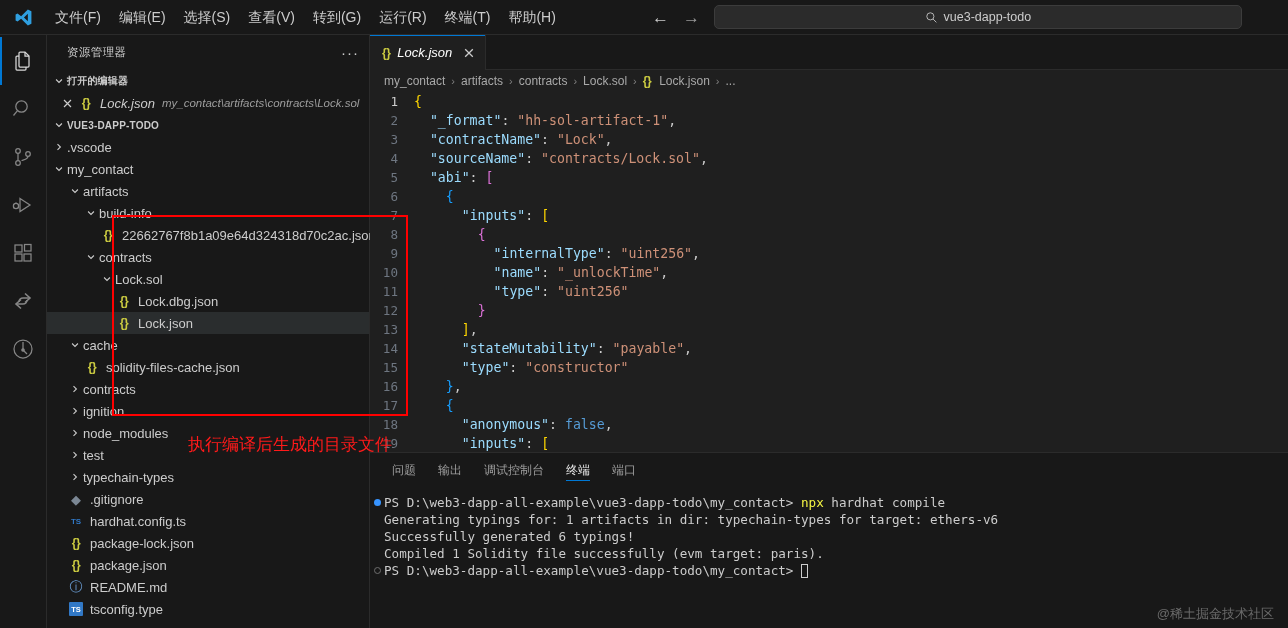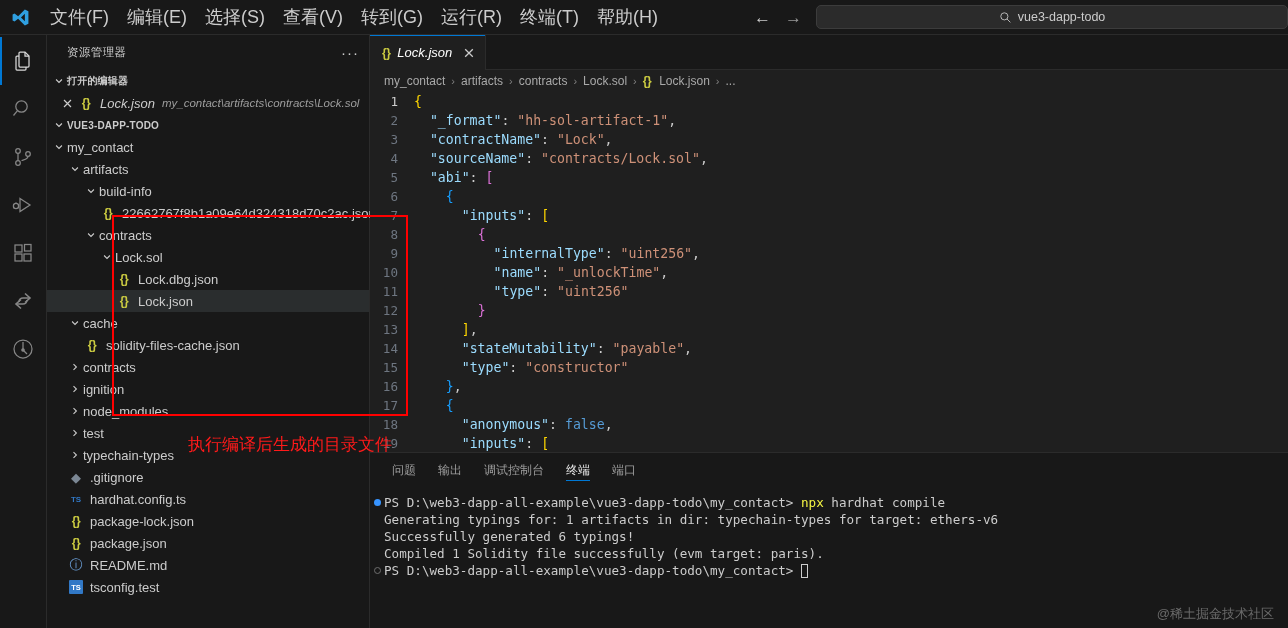--- a/index.html
+++ b/index.html
@@ -17,21 +17,21 @@
     height: 35px; min-height: 35px;
     background: #181818;
     border-bottom: 1px solid #2b2b2b;
     display: flex; align-items: center;
     position: relative;
   }
   .vs-logo { width: 46px; height: 35px; display:flex; align-items:center; justify-content:center; }
   .vs-logo svg { width: 19px; height: 19px; }
   .menubar { display: flex; align-items: center; height: 35px; }
   .menu-item {
-    font-size: 18px; color: #cccccc; padding: 4px 9px;
+    font-size: 14px; color: #cccccc; padding: 4px 9px;
     line-height: 16px; cursor: default; white-space: nowrap;
     font-family: "Liberation Sans", "DejaVu Sans", sans-serif;
   }
   .nav-arrows { display:flex; align-items:center; gap: 14px; margin-left: 87px; }
   .nav-arrow { font-size: 17px; line-height: 17px; color: #9a9a9a; cursor: default; }
   .nav-arrow.active { color: #cccccc; }
   .cmd-center {
     margin-left: 14px;
     width: 528px; height: 24px;
     background: #2b2b2b;
@@ -328,20 +328,28 @@
               <path d="M2.5 4.2 6 7.7l3.5-3.5"></path>
             </svg>
         </span>
         <span>VUE3-DAPP-TODO</span>
       </div>
 
       <div class="tree" id="tree-container">
           <div class="row" style="padding-left: 4px;">
             <span class="twisty">
               <svg viewBox="0 0 12 12" fill="none" stroke="currentColor" stroke-width="1.3">
+                <path d="M4.2 2.5 7.7 6l-3.5 3.5"></path>
+              </svg>
+            </span>
+            <span class="lbl">.vscode</span>
+          </div>
+          <div class="row" style="padding-left: 4px;">
+            <span class="twisty">
+              <svg viewBox="0 0 12 12" fill="none" stroke="currentColor" stroke-width="1.3">
                 <path d="M2.5 4.2 6 7.7l3.5-3.5"></path>
               </svg>
             </span>
             <span class="lbl">my_contact</span>
           </div>
           <div class="row" style="padding-left: 20px;">
             <span class="twisty">
               <svg viewBox="0 0 12 12" fill="none" stroke="currentColor" stroke-width="1.3">
                 <path d="M2.5 4.2 6 7.7l3.5-3.5"></path>
               </svg>
@@ -471,21 +479,21 @@
           <div class="row" style="padding-left: 20px;">
             <span class="ficon">
               <span class="md-icon">ⓘ</span>
             </span>
             <span class="lbl">README.md</span>
           </div>
           <div class="row" style="padding-left: 20px;">
             <span class="ficon">
               <span class="ts-badge filled">TS</span>
             </span>
-            <span class="lbl">tsconfig.test</span>
+            <span class="lbl">tsconfig.type</span>
           </div>
         </div>
 
       <div class="red-box" style="left:65px; top:180px; width:296px; height:201px;"></div>
       <div class="red-text" style="left:141px; top:398px;">执行编译后生成的目录文件</div>
     </div>
 
     <div class="editor-area">
 
       <div class="tabs-row">

